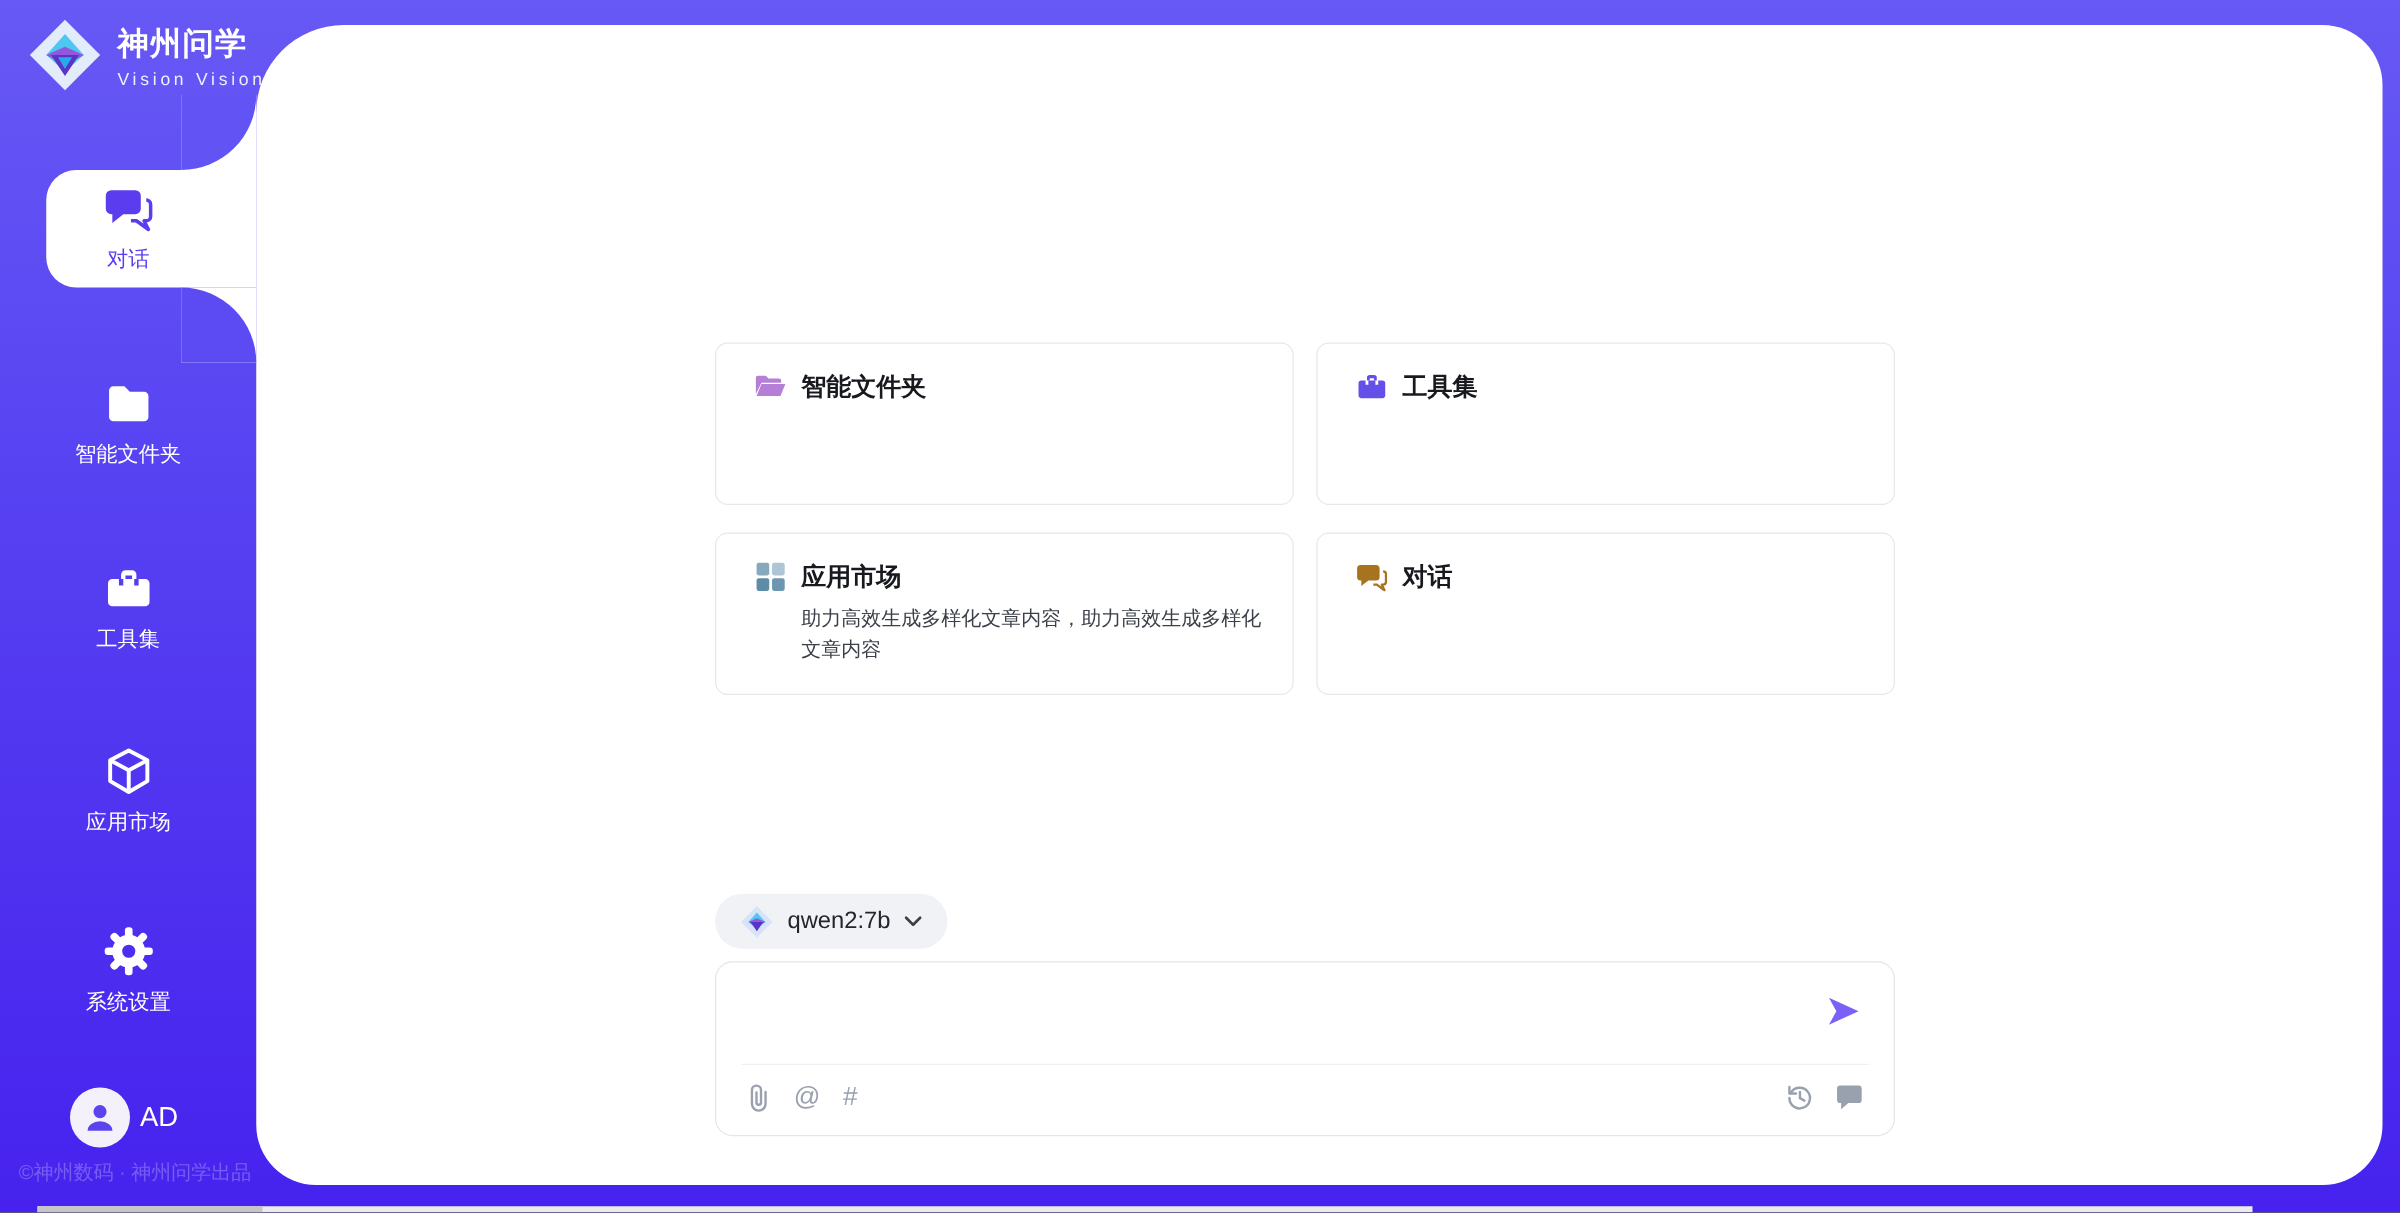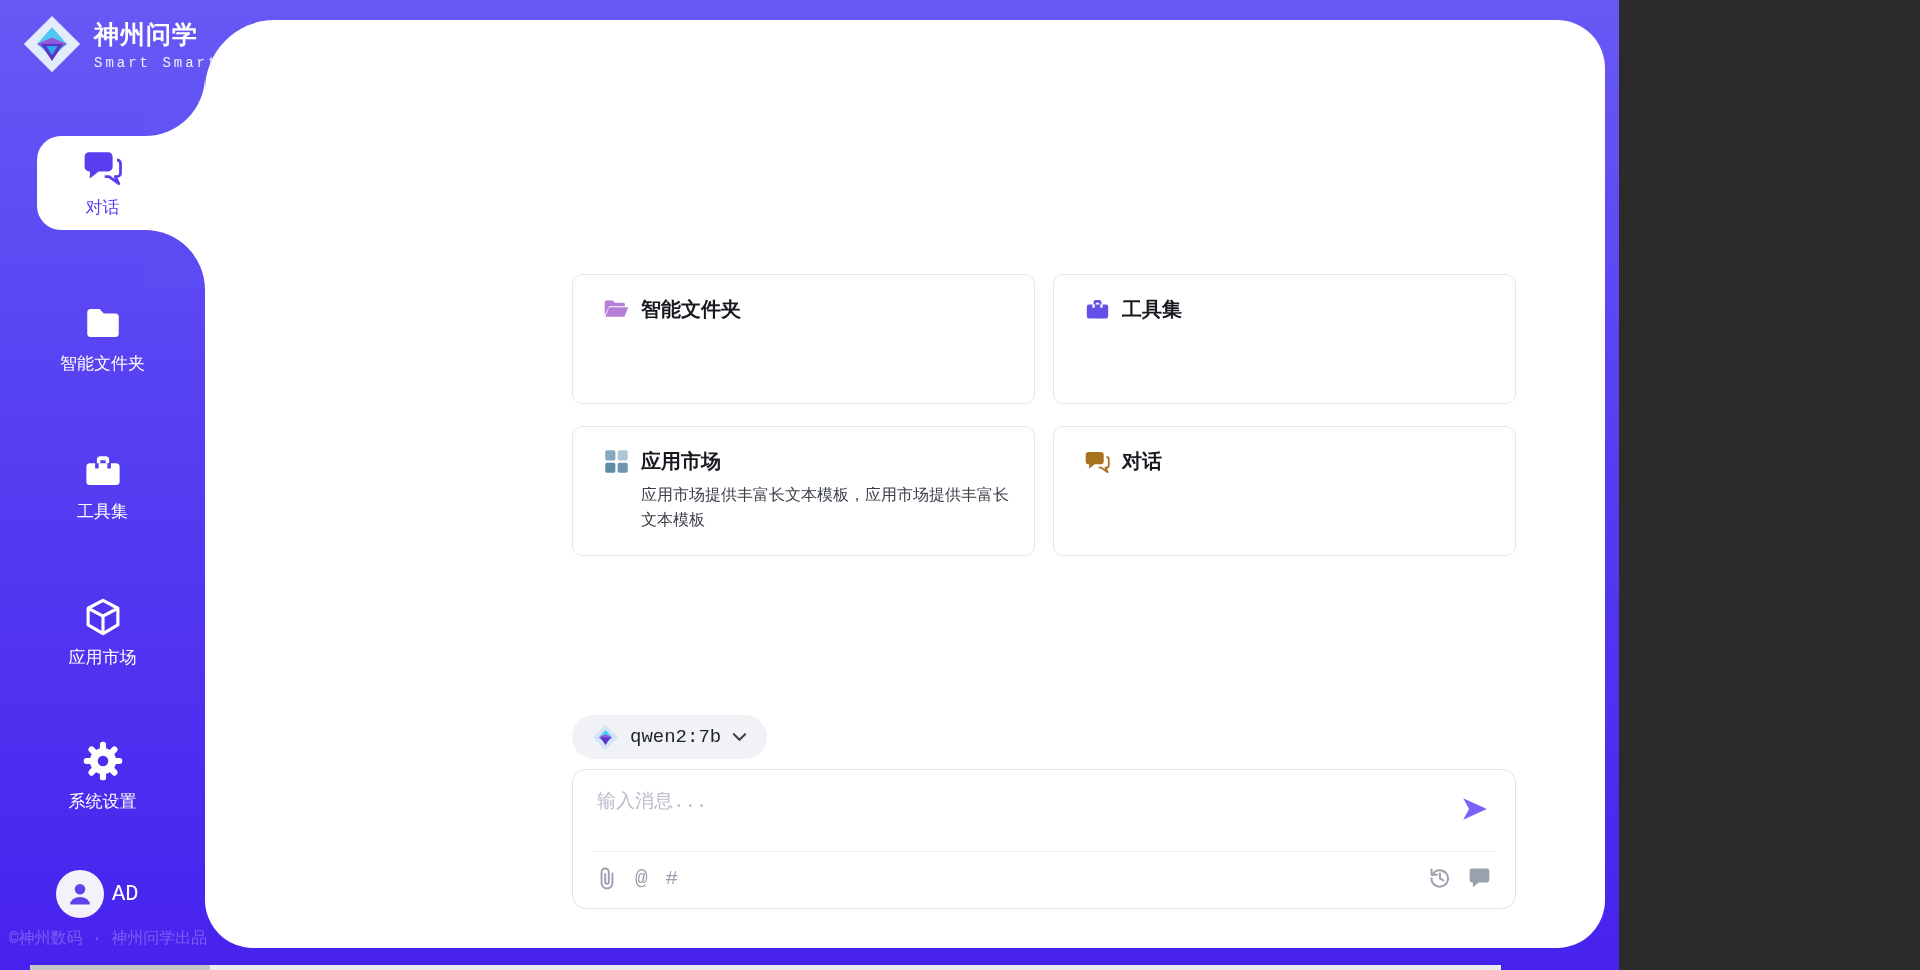--- a/index.html
+++ b/index.html
@@ -1,19 +1,19 @@
 <!DOCTYPE html>
 <html style="--accent: #5b3def; --grad_top: #6759f5; --grad_mid: #5742f2; --grad_bottom: #4722ee; --fillet_top: #6253f4; --fillet_bottom: #5c4af3; --folder_icon: #b57fd8; --toolbox_icon: #6450e8; --grid_icon: #5d8ca8; --chat_card_icon: #a8731e; --send: #7b61f7; --muted_icon: #99a0ae; --placeholder: #b9bdc7; --card_border: #e7e8ee; --pill_bg: #f1f2f6;"><head>
 <meta charset="utf-8">
 <style>
   * { margin:0; padding:0; box-sizing:border-box; }
   html,body { background:#2b2b2b; }
   #app {
-    position:relative; width:1619px; height:970px; overflow:hidden;
-    font-family:Liberation Mono, monospace;
+    position:relative; width:1920px; height:970px; overflow:hidden;
+    font-family:Liberation Sans, sans-serif;
     background:linear-gradient(180deg, var(--grad_top) 0%, var(--grad_mid) 40%, var(--grad_bottom) 100%);
   }
   
   .panel {
     position:absolute; left:205px; top:20px; right:14px; bottom:22px;
     background:#fff; border-radius:70px 48px 48px 48px;
   }
   
   .active-tab {
     position:absolute; left:37px; top:136px; width:168px; height:94px;
@@ -133,21 +133,21 @@
   <div class="logo-block">
     <svg viewBox="0 0 64 64">
       <polygon points="32,2 62,32 32,62 2,32" fill="#e2ecfb"></polygon>
       <polygon points="32,14 48,32 32,46 16,32" fill="#4fc7f3"></polygon>
       <polygon points="16,32 32,25 48,32 32,41" fill="#9257dd"></polygon>
       <polygon points="20,32 44,32 32,50" fill="#5a34c8"></polygon>
       <polygon points="26,34 38,34 32,44" fill="#2aa8e8"></polygon>
     </svg>
     <div>
       <div class="brand-name">神州问学</div>
-      <div class="brand-sub">Smart Smart</div>
+      <div class="brand-sub">Vision Vision</div>
     </div>
   </div>
 
   <div class="side-item i0 active">
     <svg viewBox="0 0 48 48">
       <path d="M40 16a4 4 0 0 1 4 4v11a4 4 0 0 1-4 4h-2l4 8-11-8h-5" fill="none" stroke="currentColor" stroke-width="3.2" stroke-linejoin="round"></path>
       <path d="M8 7h22a5 5 0 0 1 5 5v12a5 5 0 0 1-5 5H19l-10 8v-8H8a5 5 0 0 1-5-5V12a5 5 0 0 1 5-5z" fill="currentColor"></path>
     </svg>
     <span class="lbl">对话</span>
   </div>
@@ -230,21 +230,21 @@
       <svg class="ic-grid" viewBox="0 0 48 48">
         <g fill="currentColor">
           <rect x="4" y="4" width="18" height="18" rx="3" opacity="0.75"></rect>
           <rect x="26" y="4" width="18" height="18" rx="3" opacity="0.5"></rect>
           <rect x="4" y="26" width="18" height="18" rx="3"></rect>
           <rect x="26" y="26" width="18" height="18" rx="3" opacity="0.9"></rect>
         </g>
       </svg>
       <span class="card-title">应用市场</span>
     </div>
-    <div class="card-desc">应用市场提供丰富长文本模板，应用市场提供丰富长文本模板</div>
+    <div class="card-desc">助力高效生成多样化文章内容，助力高效生成多样化文章内容</div>
   </div>
 
   <div class="card c3">
     <div class="card-head">
       <svg class="ic-chat-card" viewBox="0 0 48 48">
         <path d="M40 16a4 4 0 0 1 4 4v11a4 4 0 0 1-4 4h-2l4 8-11-8h-5" fill="none" stroke="currentColor" stroke-width="3.2" stroke-linejoin="round"></path>
         <path d="M8 7h22a5 5 0 0 1 5 5v12a5 5 0 0 1-5 5H19l-10 8v-8H8a5 5 0 0 1-5-5V12a5 5 0 0 1 5-5z" fill="currentColor"></path>
       </svg>
       <span class="card-title">对话</span>
     </div>
@@ -257,21 +257,20 @@
       <polygon points="16,32 32,25 48,32 32,41" fill="#9257dd"></polygon>
       <polygon points="20,32 44,32 32,50" fill="#5a34c8"></polygon>
     </svg>
     <span class="model-name">qwen2:7b</span>
     <svg class="chev" viewBox="0 0 16 10">
       <path d="M2 2l6 6 6-6" fill="none" stroke="#3b3e46" stroke-width="2.2" stroke-linecap="round" stroke-linejoin="round"></path>
     </svg>
   </div>
 
   <div class="composer">
-    <input type="text" placeholder="输入消息..." style="">
     <div class="send-btn">
       <svg viewBox="0 0 26 24">
         <path d="M2 2l22 10L2 22l5.5-10z"></path>
       </svg>
     </div>
     <div class="comp-divider"></div>
     <div class="comp-left">
       <svg viewBox="0 0 22 26">
         <path d="M17 8v10.5a6 6 0 0 1-12 0V6.5a4 4 0 0 1 8 0v11a2 2 0 0 1-4 0V8.5" fill="none" stroke="currentColor" stroke-width="2.1" stroke-linecap="round"></path>
       </svg>

